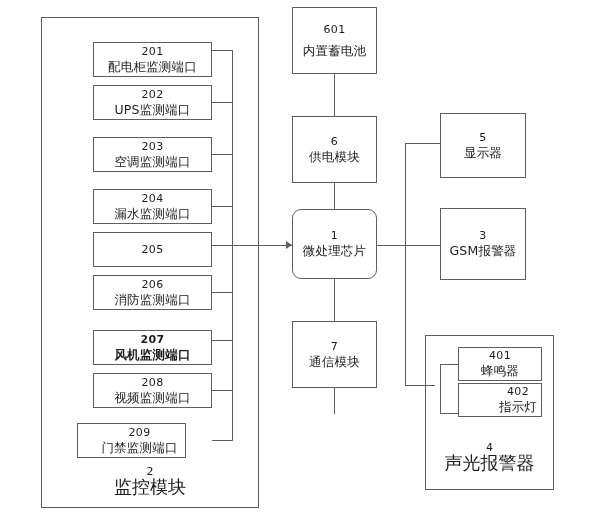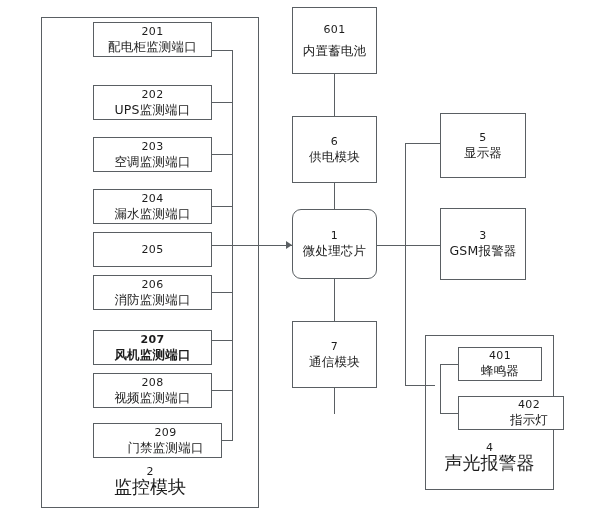--- a/index.html
+++ b/index.html
@@ -78,21 +78,21 @@
     z-index:5;
   }
 </style>
 </head>
 <body>
 
 <div id="canvas">
 
   <div class="group" style="left:41px; top:17px; width:218px; height:491px;"></div>
 
-  <div class="box" style="left:93px; top:22px; width:119px; height:35px;">
+  <div class="box" style="left:93px; top:42px; width:119px; height:35px;">
     <div class="num">201</div>
     <div class="cap">配电柜监测端口</div>
   </div>
 
   <div class="box" style="left:93px; top:85px; width:119px; height:35px;">
     <div class="num">202</div>
     <div class="cap">UPS监测端口</div>
   </div>
 
   <div class="box" style="left:93px; top:137px; width:119px; height:35px;">
@@ -117,21 +117,21 @@
   <div class="box" style="left:93px; top:330px; width:119px; height:35px;font-weight:bold;">
     <div class="num">207</div>
     <div class="cap">风机监测端口</div>
   </div>
 
   <div class="box" style="left:93px; top:373px; width:119px; height:35px;">
     <div class="num">208</div>
     <div class="cap">视频监测端口</div>
   </div>
 
-  <div class="box" style="left:93px; top:423px; width:129px; height:35px;padding-left:16px;">
+  <div class="box" style="left:77px; top:423px; width:109px; height:35px;padding-left:16px;">
     <div class="num">209</div>
     <div class="cap">门禁监测端口</div>
   </div>
 
   <div class="group-label" style="left:41px; top:465px; width:218px;">
     <div class="num">2</div>
     <div class="cap">监控模块</div>
   </div>
 
   <div class="ln lh" style="left:212px; top:50px;  width:21px;"></div>
@@ -196,21 +196,21 @@
     <div class="cap">GSM报警器</div>
   </div>
 
   <div class="group" style="left:425px; top:335px; width:129px; height:155px;"></div>
 
   <div class="box" style="left:458px; top:347px; width:84px; height:34px;align-items:center;">
     <div class="num">401</div>
     <div class="cap">蜂鸣器</div>
   </div>
 
-  <div class="box" style="left:458px; top:396px; width:106px; height:34px;padding-left:36px;">
+  <div class="box" style="left:458px; top:383px; width:84px; height:34px;padding-left:36px;">
     <div class="num">402</div>
     <div class="cap">指示灯</div>
   </div>
 
   <div class="ln lv" style="left:440px; top:364px; height:49px;"></div>
   <div class="ln lh" style="left:440px; top:364px; width:19px;"></div>
   <div class="ln lh" style="left:440px; top:413px; width:19px;"></div>
 
   <div class="group-label" style="left:425px; top:441px; width:129px;">
     <div class="num">4</div>

